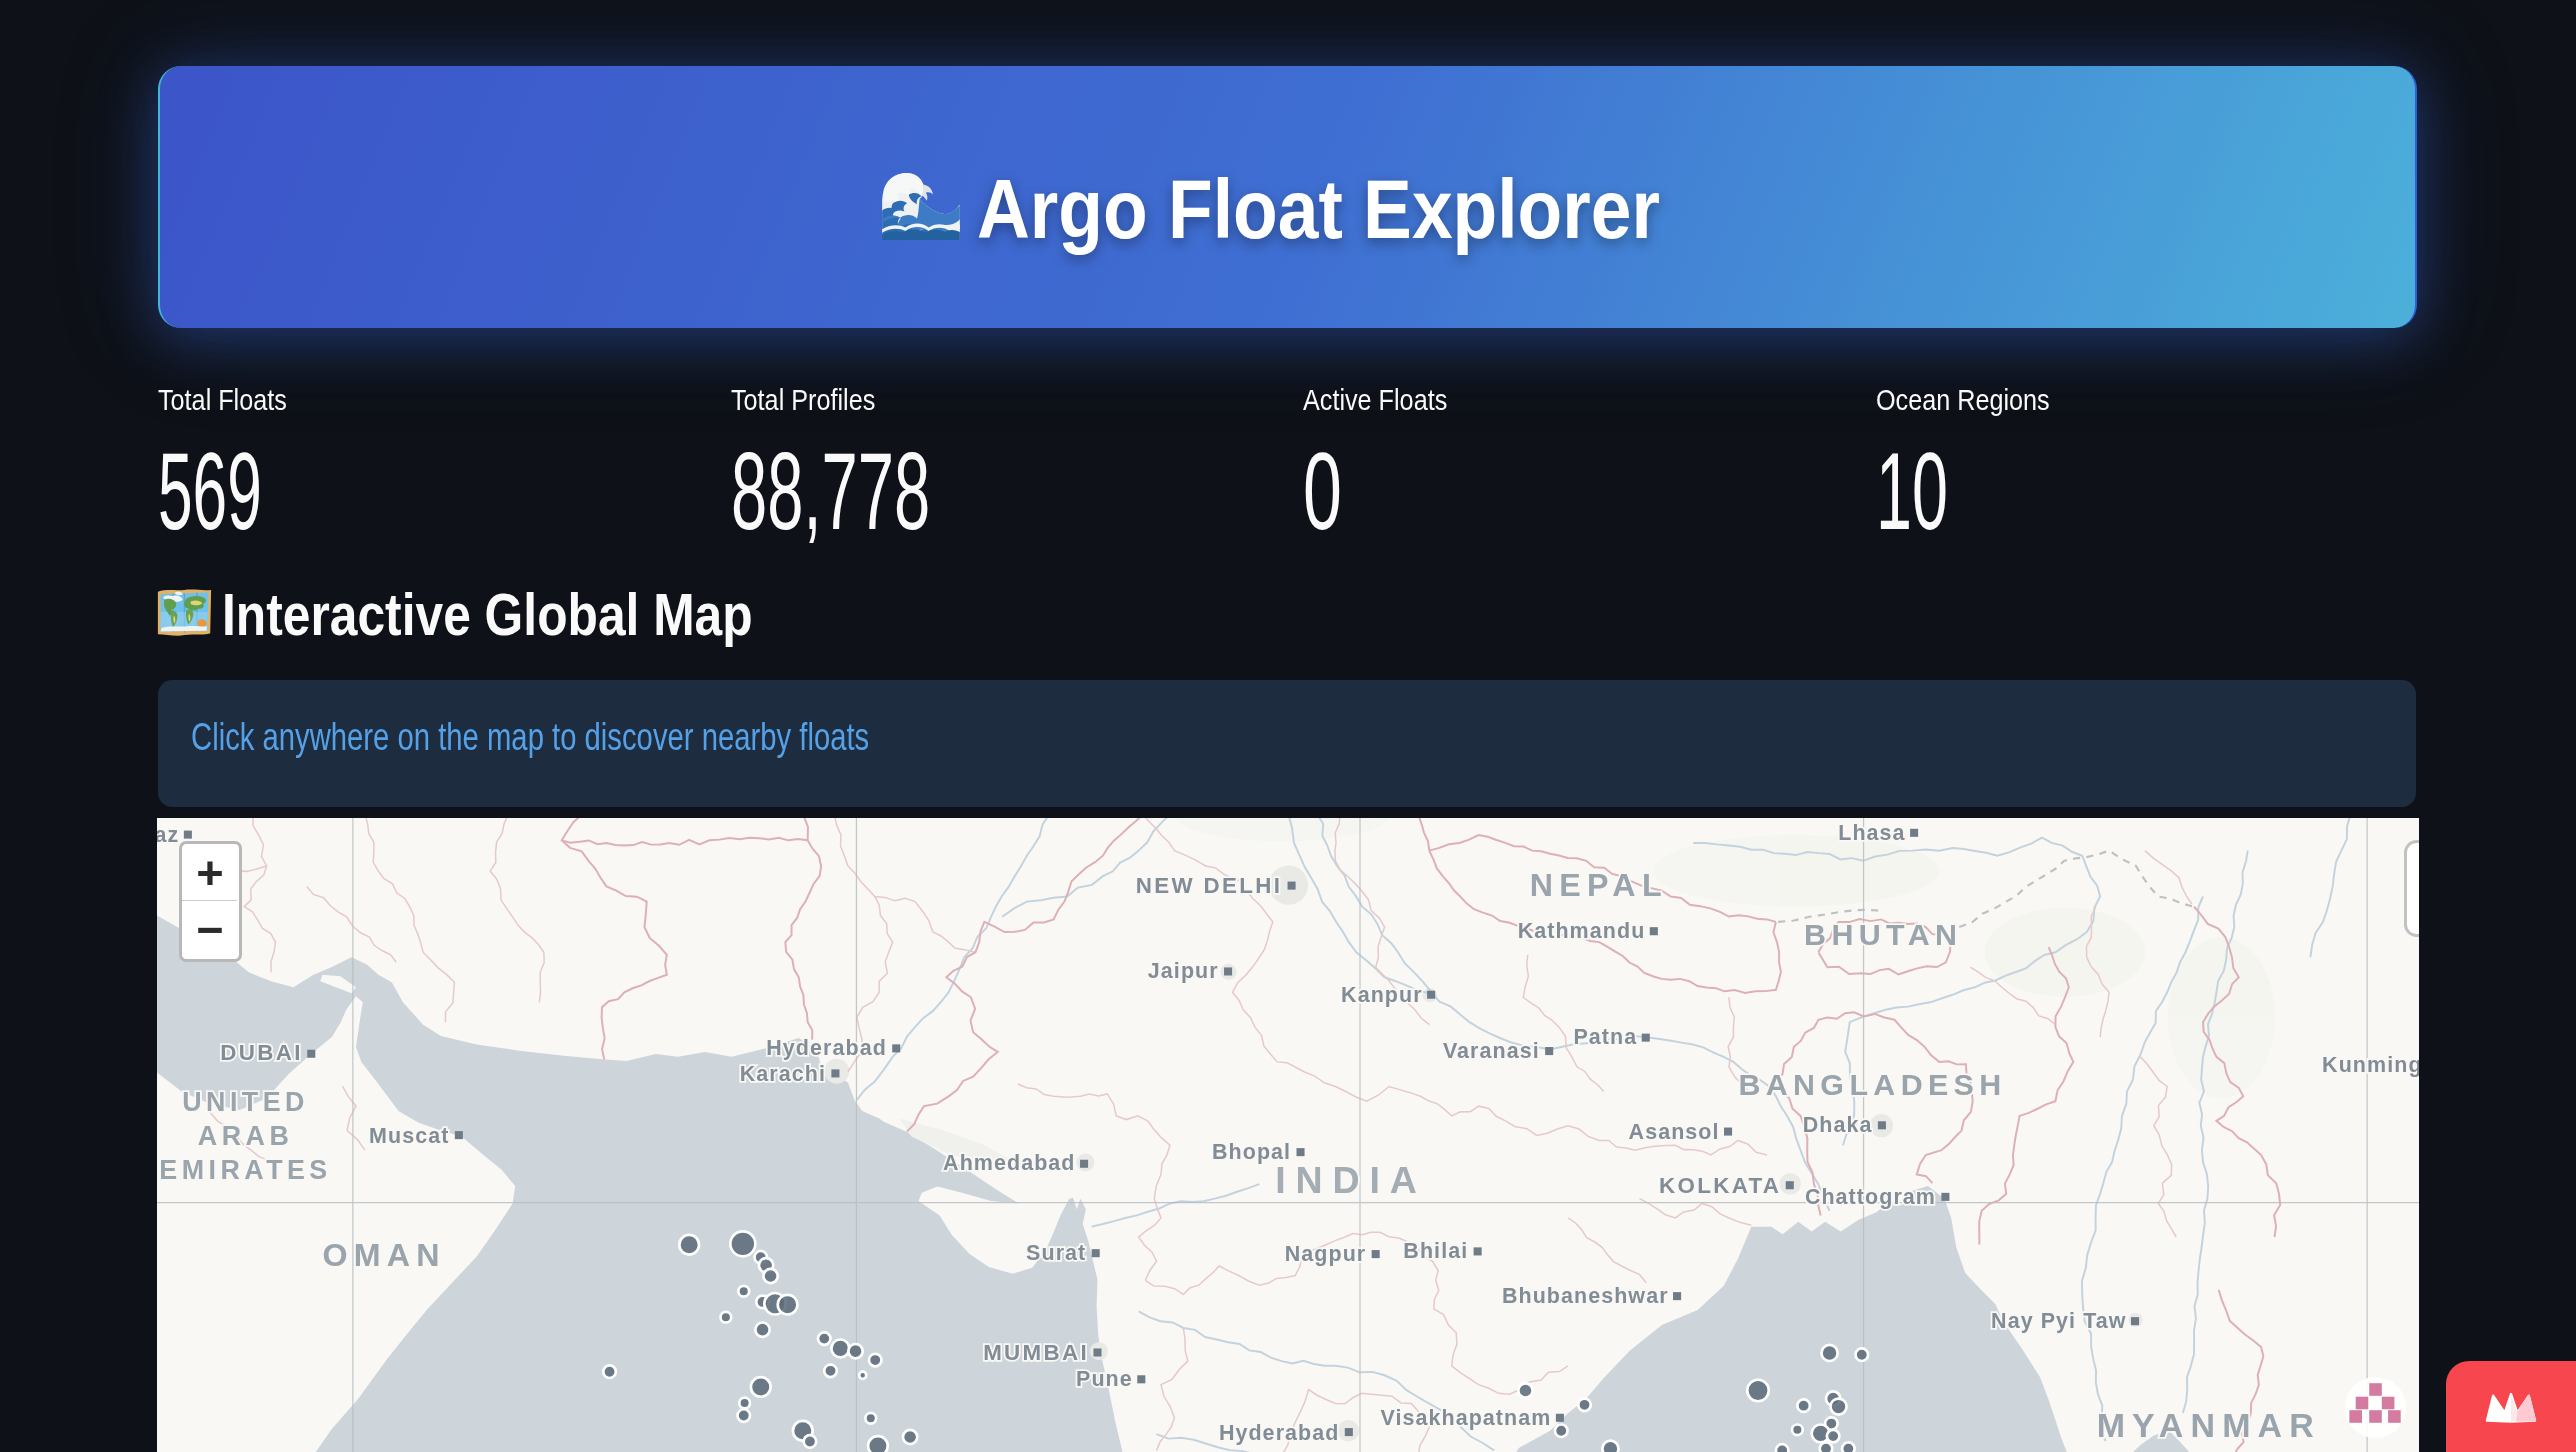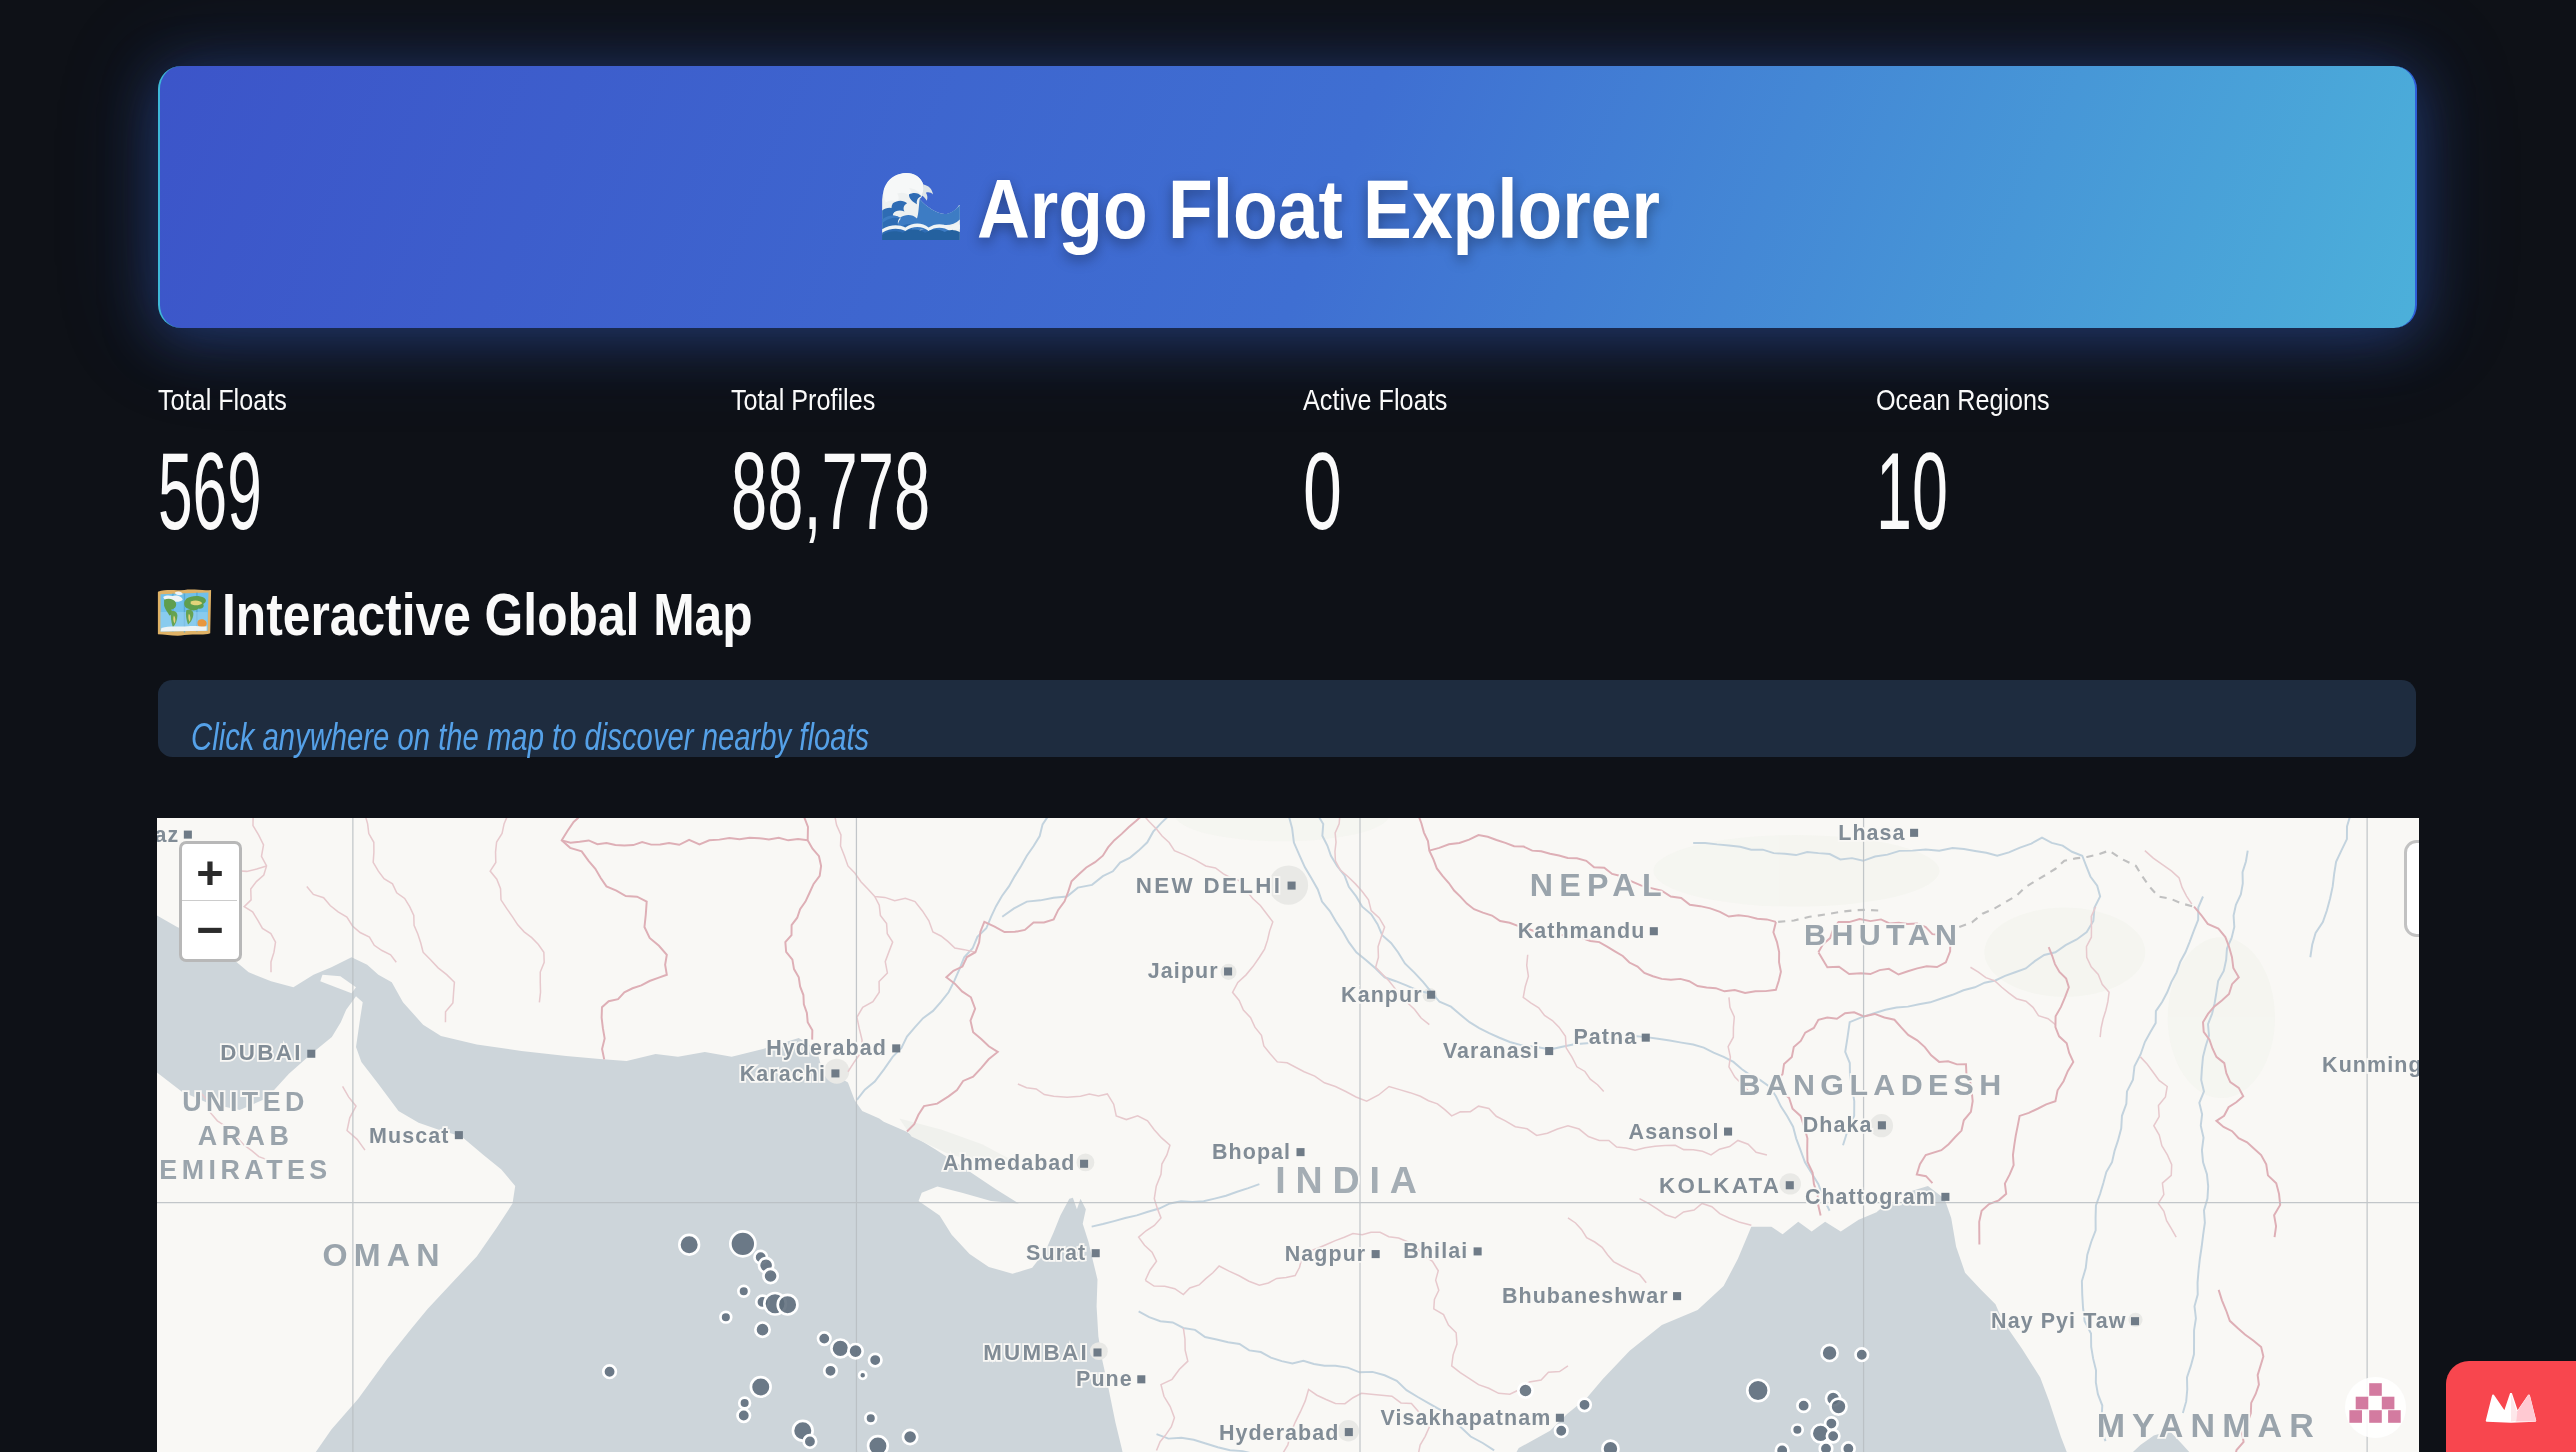--- a/index.html
+++ b/index.html
@@ -9,22 +9,22 @@
   box-shadow:0 9px 54px 1.8px rgba(56,100,205,0.38), 0 0 98px 9px rgba(48,86,180,0.20); }
 .title { position:absolute; left:977px; top:159px; font-size:84px; font-weight:bold; color:#ffffff;
   line-height:1.2; white-space:nowrap; transform:scaleX(0.871); transform-origin:left top;
   text-shadow:0 4.5px 13.4px rgba(0,0,0,0.35); letter-spacing:0px; }
 .mlabel { position:absolute; top:385px; font-size:30px; color:#fafafa; white-space:nowrap;
   transform-origin:left top; line-height:1; }
 .mval { position:absolute; top:436px; font-size:110px; color:#fafafa; white-space:nowrap;
   transform-origin:left top; line-height:1; font-weight:normal; }
 .h2 { position:absolute; left:222px; top:586px; font-size:59px; font-weight:bold; color:#fafafa;
   white-space:nowrap; transform:scaleX(0.843); transform-origin:left top; line-height:1; }
-.info { position:absolute; left:158px; top:680px; width:2258px; height:77px; border-radius:14.3px;
-  background:#1e2c3f;font-style:italic; }
+.info { position:absolute; left:158px; top:680px; width:2258px; height:127px; border-radius:14.3px;
+  background:#1e2c3f; }
 .info span { position:absolute; left:33px; top:38px; font-size:38px; color:#55a1e8; white-space:nowrap;
   transform:scaleX(0.77); transform-origin:left top; line-height:1; }
 .map { position:absolute; left:157px; top:818px; width:2262px; height:772px; overflow:hidden; background:#f9f8f5; }
 .zoomctl { position:absolute; left:22.4px; top:23px; width:63px; height:121px; background:#fff;
   border:3.6px solid rgba(0,0,0,0.28); border-radius:7.2px; }
 .zbtn { width:55px; height:56px; display:flex; align-items:center; justify-content:center;
   font-size:47px; font-weight:bold; color:#2b2b2b; }
 .zbtn:first-child { border-bottom:1.8px solid #ccc; height:57px; }
 .thumb { position:absolute; left:2247px; top:22.4px; width:27px; height:97px; background:#fff;
   border:3.6px solid #c2c2c2; border-radius:12.5px; }

